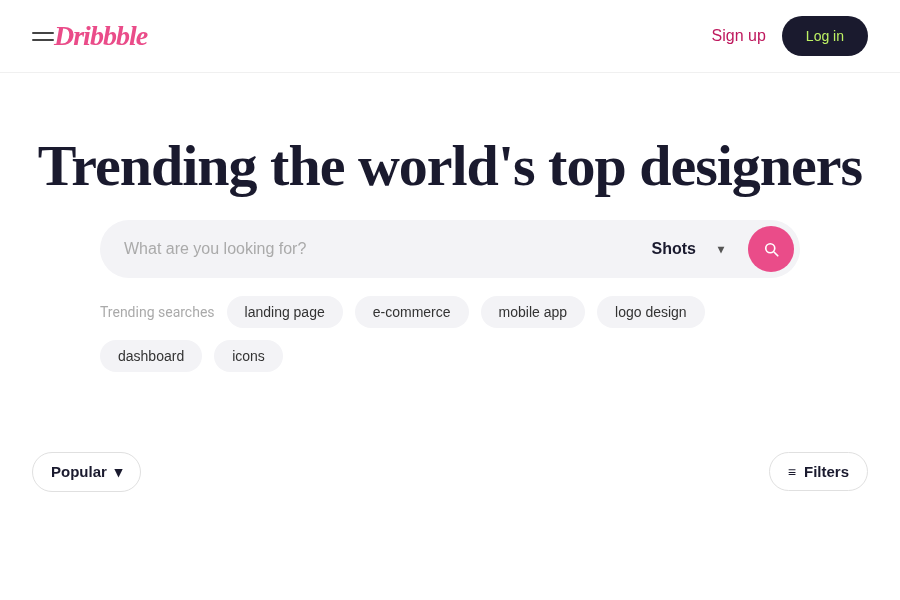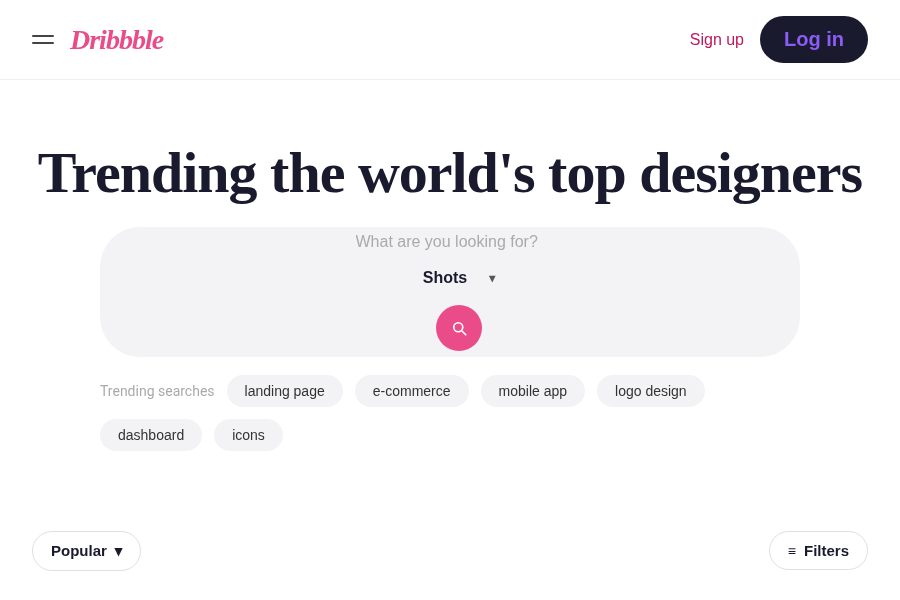--- a/index.html
+++ b/index.html
@@ -22,21 +22,20 @@
       display: flex;
       align-items: center;
       justify-content: space-between;
       padding: 16px 32px;
       border-bottom: 1px solid #f0f0f0;
     }
 
     .header-left {
       display: flex;
       align-items: center;
-      gap: 16px;
     }
 
     .hamburger-icon {
       display: flex;
       flex-direction: column;
       gap: 5px;
       cursor: pointer;
     }
 
     .hamburger-icon span {
@@ -66,26 +65,26 @@
       background: transparent;
       border: none;
       font-size: 16px;
       color: #be185d;
       cursor: pointer;
       font-weight: 500;
     }
 
     .log-in-btn {
       background: #1a1a2e;
-      color: #8b5cf6;
+      color: #bef264;
       border: none;
       padding: 12px 24px;
       border-radius: 30px;
-      font-size: 20px;
-      font-weight: 700;
+      font-size: 14px;
+      font-weight: 400;
       cursor: pointer;
     }
 
     
     .hero {
       text-align: center;
       padding: 60px 32px 30px;
     }
 
     .hero-title {
@@ -109,21 +108,20 @@
     
     .search-container {
       display: flex;
       align-items: center;
       max-width: 700px;
       margin: 0 auto;
       background: #f3f3f6;
       border-radius: 40px;
       padding: 6px 6px 6px 24px;
       gap: 8px;
-      flex-direction: column;
     }
 
     .search-input {
       flex: 1;
       border: none;
       background: transparent;
       font-size: 16px;
       color: #333;
       outline: none;
     }

